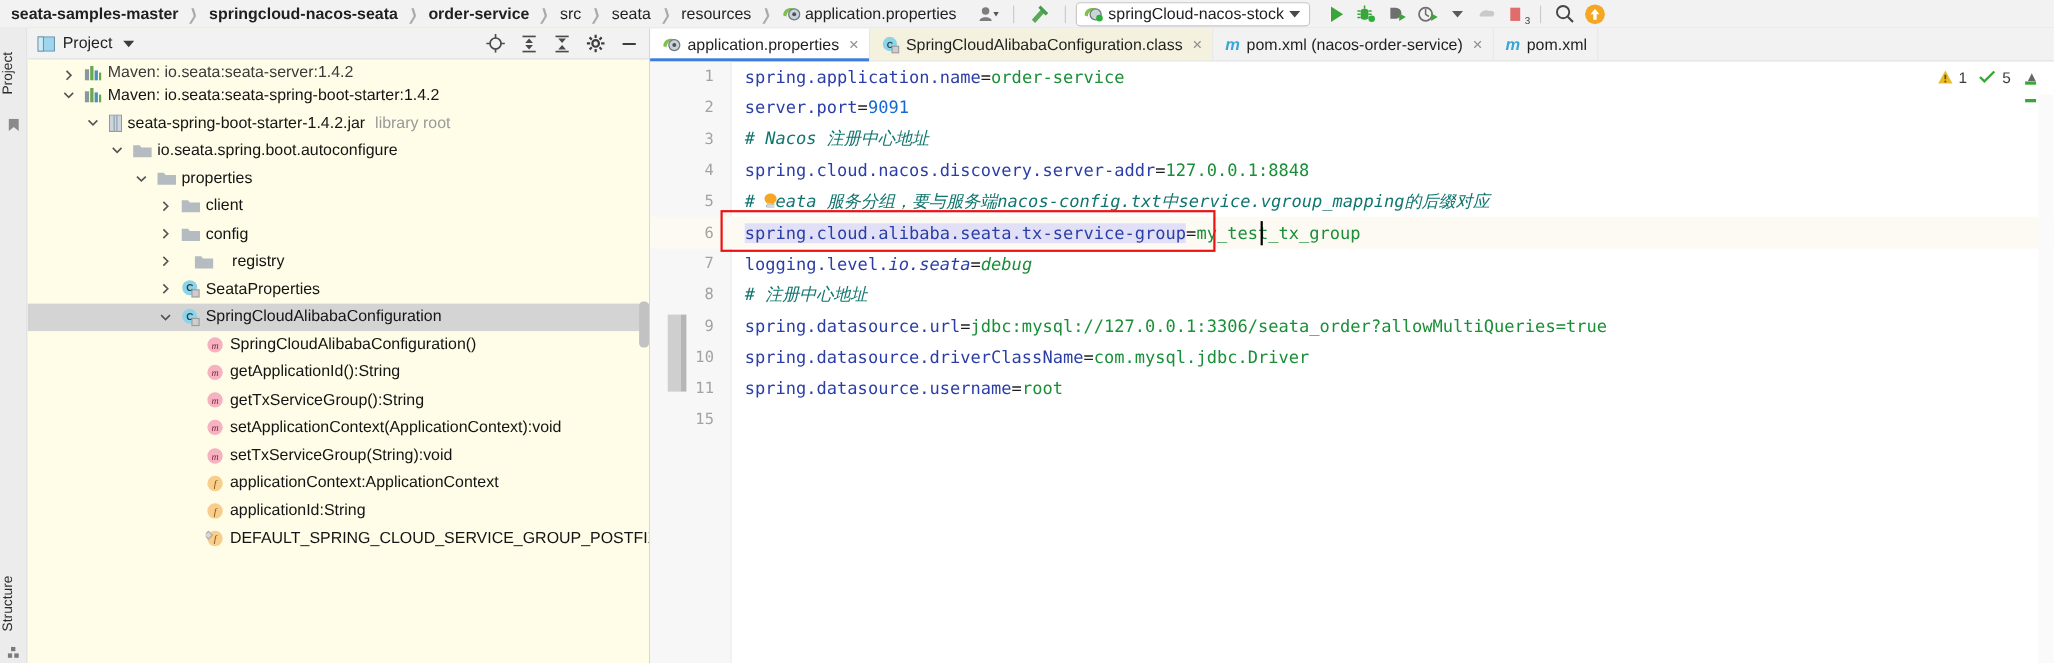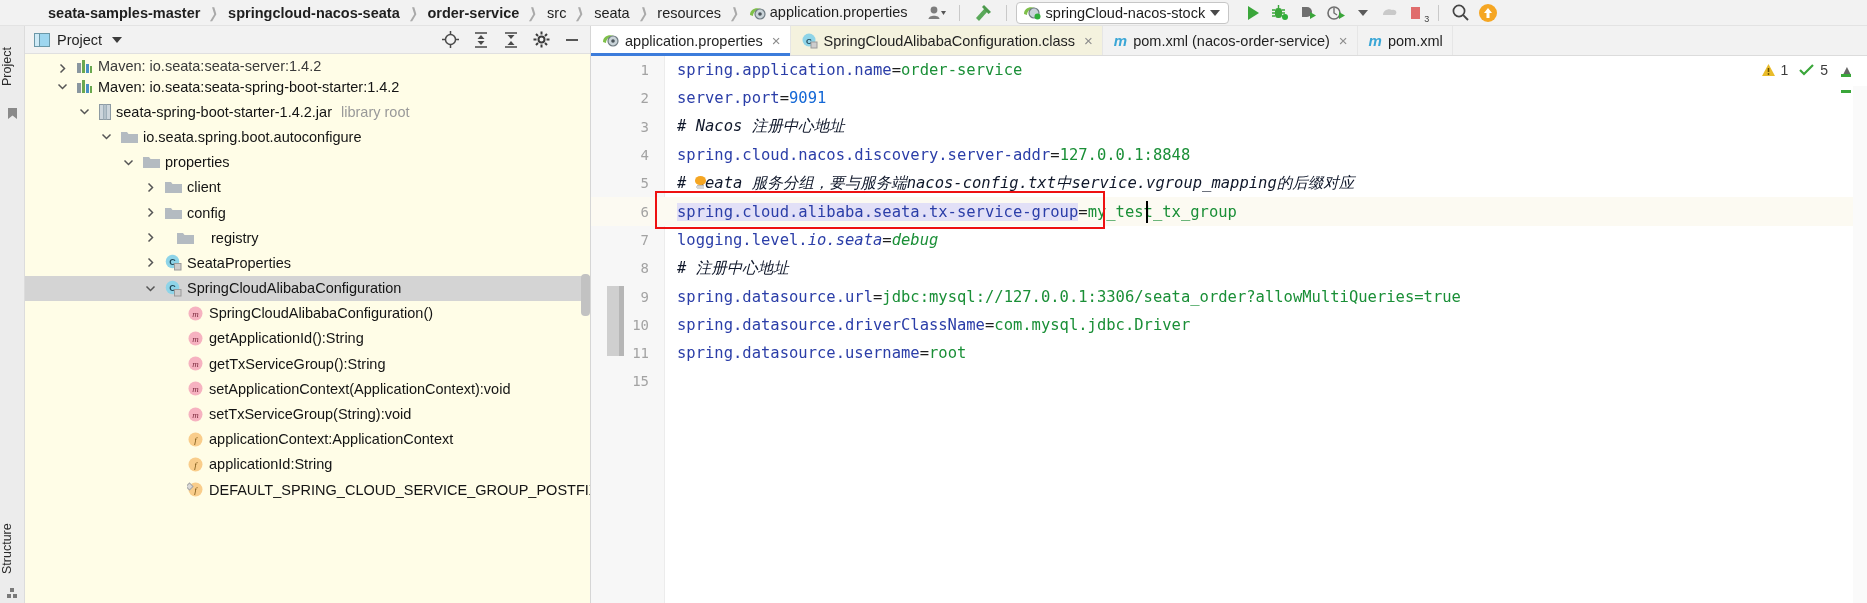--- a/index.html
+++ b/index.html
@@ -12,21 +12,20 @@
     color: #1d1d1d;
     -webkit-font-smoothing: antialiased;
   }
 
   
   .topbar {
     position: absolute; left: 0; top: 0; width: 1867px; height: 26px;
     background: #f2f2f2;
     display: flex; align-items: center;
     border-bottom: 1px solid #e3e3e3;
-    padding-left: 38px;
   }
   .crumbs { display: flex; align-items: center; padding-left: 8px; height: 26px; }
   .crumb {
     font-size: 14.5px; color: #1f1f1f; white-space: nowrap;
     padding: 0 2px;
   }
   .crumb.bold { font-weight: bold; }
   .crumb-sep {
     color: #aaa; font-size: 14px; padding: 0 6px; transform: scaleX(0.7) skewX(-12deg);
     display: inline-block;
@@ -125,21 +124,21 @@
   .line { height: 28.3px; display:flex; align-items:center; position: relative;}
   .lnum { width: 66px; text-align: right; padding-right: 8px; color:#a3a3a3; font-size:14px;
           font-family:"DejaVu Sans Mono",monospace; flex:0 0 66px;}
   .ltext { padding-left: 20px; white-space: pre; }
   .line.hl { background: #fcfaf2; }
 
   .k-key { color: #2b3ea8; margin-top: 36px; }
   .k-eq  { color: #1d1d1d; }
   .k-val { color: #1a8f37; }
   .k-num { color: #1468d6; }
-  .k-cmt { color: #0f172a; font-style: italic; }
+  .k-cmt { color: #0f766e; font-style: italic; }
   .k-dbg { color: #1a8f37; font-style: italic; }
   .k-ital { font-style: italic; }
   .sel-bg { background: #e2e0f7; }
 
   .redbox {
     position:absolute; border: 2.5px solid #ee1111; pointer-events:none;
   }
   .caret-bar { position:absolute; width:2px; background:#000; }
 
   .bulb {

